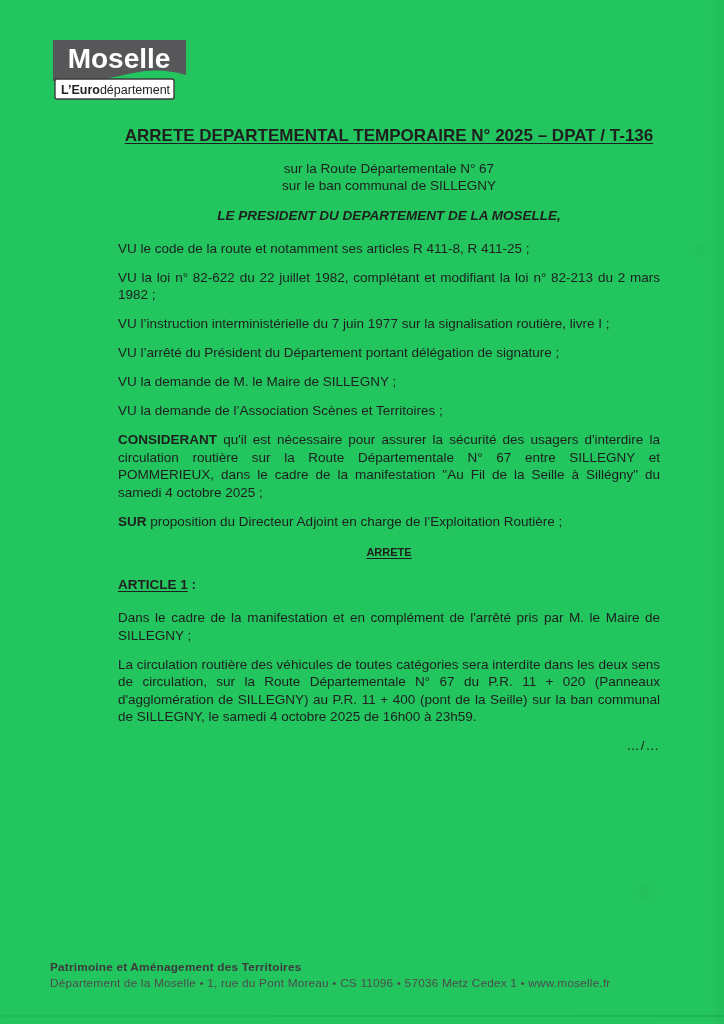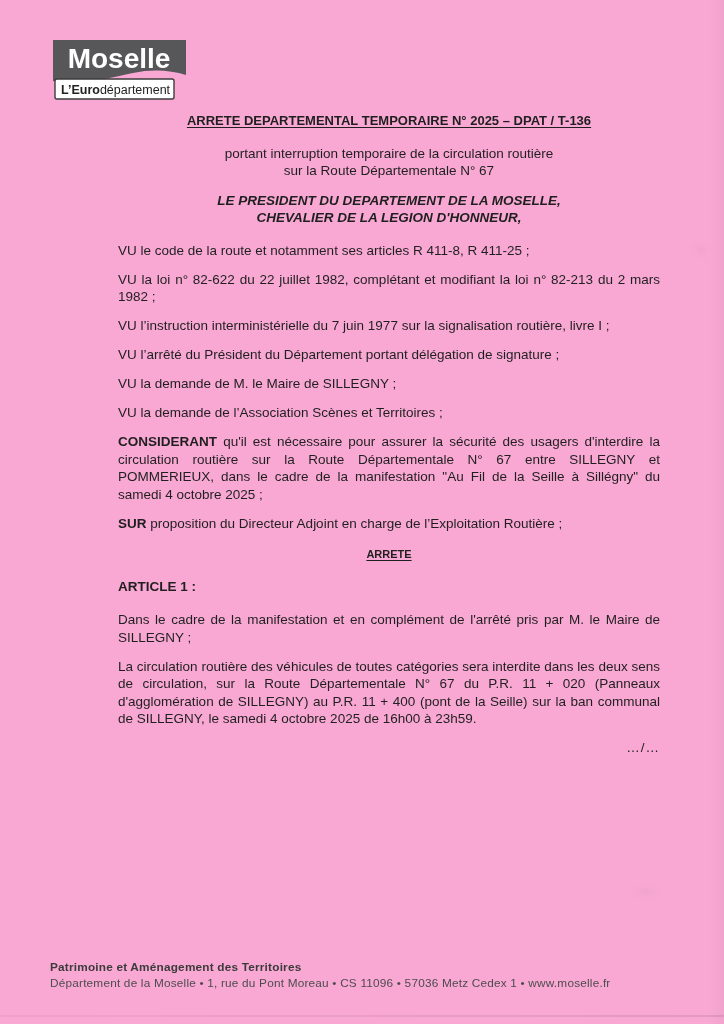--- a/index.html
+++ b/index.html
@@ -4,57 +4,57 @@
 <style>
   html, body { margin: 0; padding: 0; }
   body {
     width: 724px; height: 1024px;
     background: #ffffff;
     font-family: "Liberation Sans", "DejaVu Sans", sans-serif;
     color: #1f1f1f;
     position: relative;
     overflow: hidden;
   }
-  .page { position: relative; width: 724px; height: 1024px; background: #f9a8d4; }
+  .page { position: relative; width: 724px; height: 1024px; background: #22c55e; }
 
   
   .logo { position: absolute; left: 52px; top: 38px; width: 140px; height: 68px; }
   .logo svg { display: block; }
   .logo-wordmark {
     font-family: "Liberation Sans", sans-serif;
     font-weight: bold; font-size: 28px; fill: #ffffff;
   }
   .logo-tagline-text { font-family: "Liberation Sans", sans-serif; font-size: 12.5px; fill: #222; }
   .logo-tagline-text .b { font-weight: bold; }
 
   
   .content {
     position: absolute; left: 118px; top: 106px; width: 542px;
     font-size: 13.5px; line-height: 17.5px;
   }
   .title {
-    margin: 6px 0 0 0;
-    font-size: 13px; font-weight: bold;
+    margin: 21px 0 0 0;
+    font-size: 17px; font-weight: bold;
     text-align: center; text-decoration: underline;
     text-underline-offset: 2px;
   }
   .subtitle { margin-top: 15px; text-align: center; line-height: 17px; }
   .president { margin-top: 13px; text-align: center; font-weight: bold; line-height: 17px; font-style: italic; }
 
   .body-text p { margin: 11.5px 0; text-align: justify; }
   .body-text p:first-child { margin-top: 16px; }
   .lead { font-weight: bold; }
 
   .arrete-heading {
     margin: 14px 0 13px 0;
     text-align: center; font-weight: bold; font-size: 11px;
     text-decoration: underline; text-underline-offset: 2px;
   }
   .article-heading { margin: 14px 0 0 0; font-weight: bold; }
-  .article-heading .u { text-underline-offset: 2px; }
+  .article-heading .u { text-decoration: underline; text-underline-offset: 2px; }
 
   .continuation { margin-top: 7px; text-align: right; letter-spacing: 1px; }
 
   
   .footer { position: absolute; left: 50px; top: 960px; font-size: 11.8px; }
   .footer-line1 { font-weight: bold; color: #3b3b3b; letter-spacing: 0.2px; }
   .footer-line2 { margin-top: 2px; color: #4c4c4c; letter-spacing: 0.2px; }
 
   
   .scan-edge-right {
@@ -86,27 +86,26 @@
       <rect x="3" y="41" width="119" height="20" rx="2" fill="#ffffff" stroke="#3d3d3d" stroke-width="1.4"></rect>
       <text class="logo-tagline-text" x="9" y="55.5"><tspan class="b">L’Euro</tspan><tspan>département</tspan></text>
     </svg>
   </div>
 
   <div class="content">
 
     <h1 class="title">ARRETE DEPARTEMENTAL TEMPORAIRE N° 2025 – DPAT / T-136</h1>
 
     <div class="subtitle">
-      <div>portant interruption temporaire de la circulation routière</div>
       <div>sur la Route Départementale N° 67</div>
+      <div>sur le ban communal de SILLEGNY</div>
     </div>
 
     <div class="president">
       <div>LE PRESIDENT DU DEPARTEMENT DE LA MOSELLE,</div>
-      <div>CHEVALIER DE LA LEGION D'HONNEUR,</div>
     </div>
 
     <div class="body-text">
       <p>VU le code de la route et notamment ses articles R 411-8, R 411-25 ;</p>
       <p>VU la loi n° 82-622 du 22 juillet 1982, complétant et modifiant la loi n° 82-213 du 2 mars 1982 ;</p>
       <p>VU l’instruction interministérielle du 7 juin 1977 sur la signalisation routière, livre I ;</p>
       <p>VU l’arrêté du Président du Département portant délégation de signature ;</p>
       <p>VU la demande de M. le Maire de SILLEGNY ;</p>
       <p>VU la demande de l’Association Scènes et Territoires ;</p>
 

